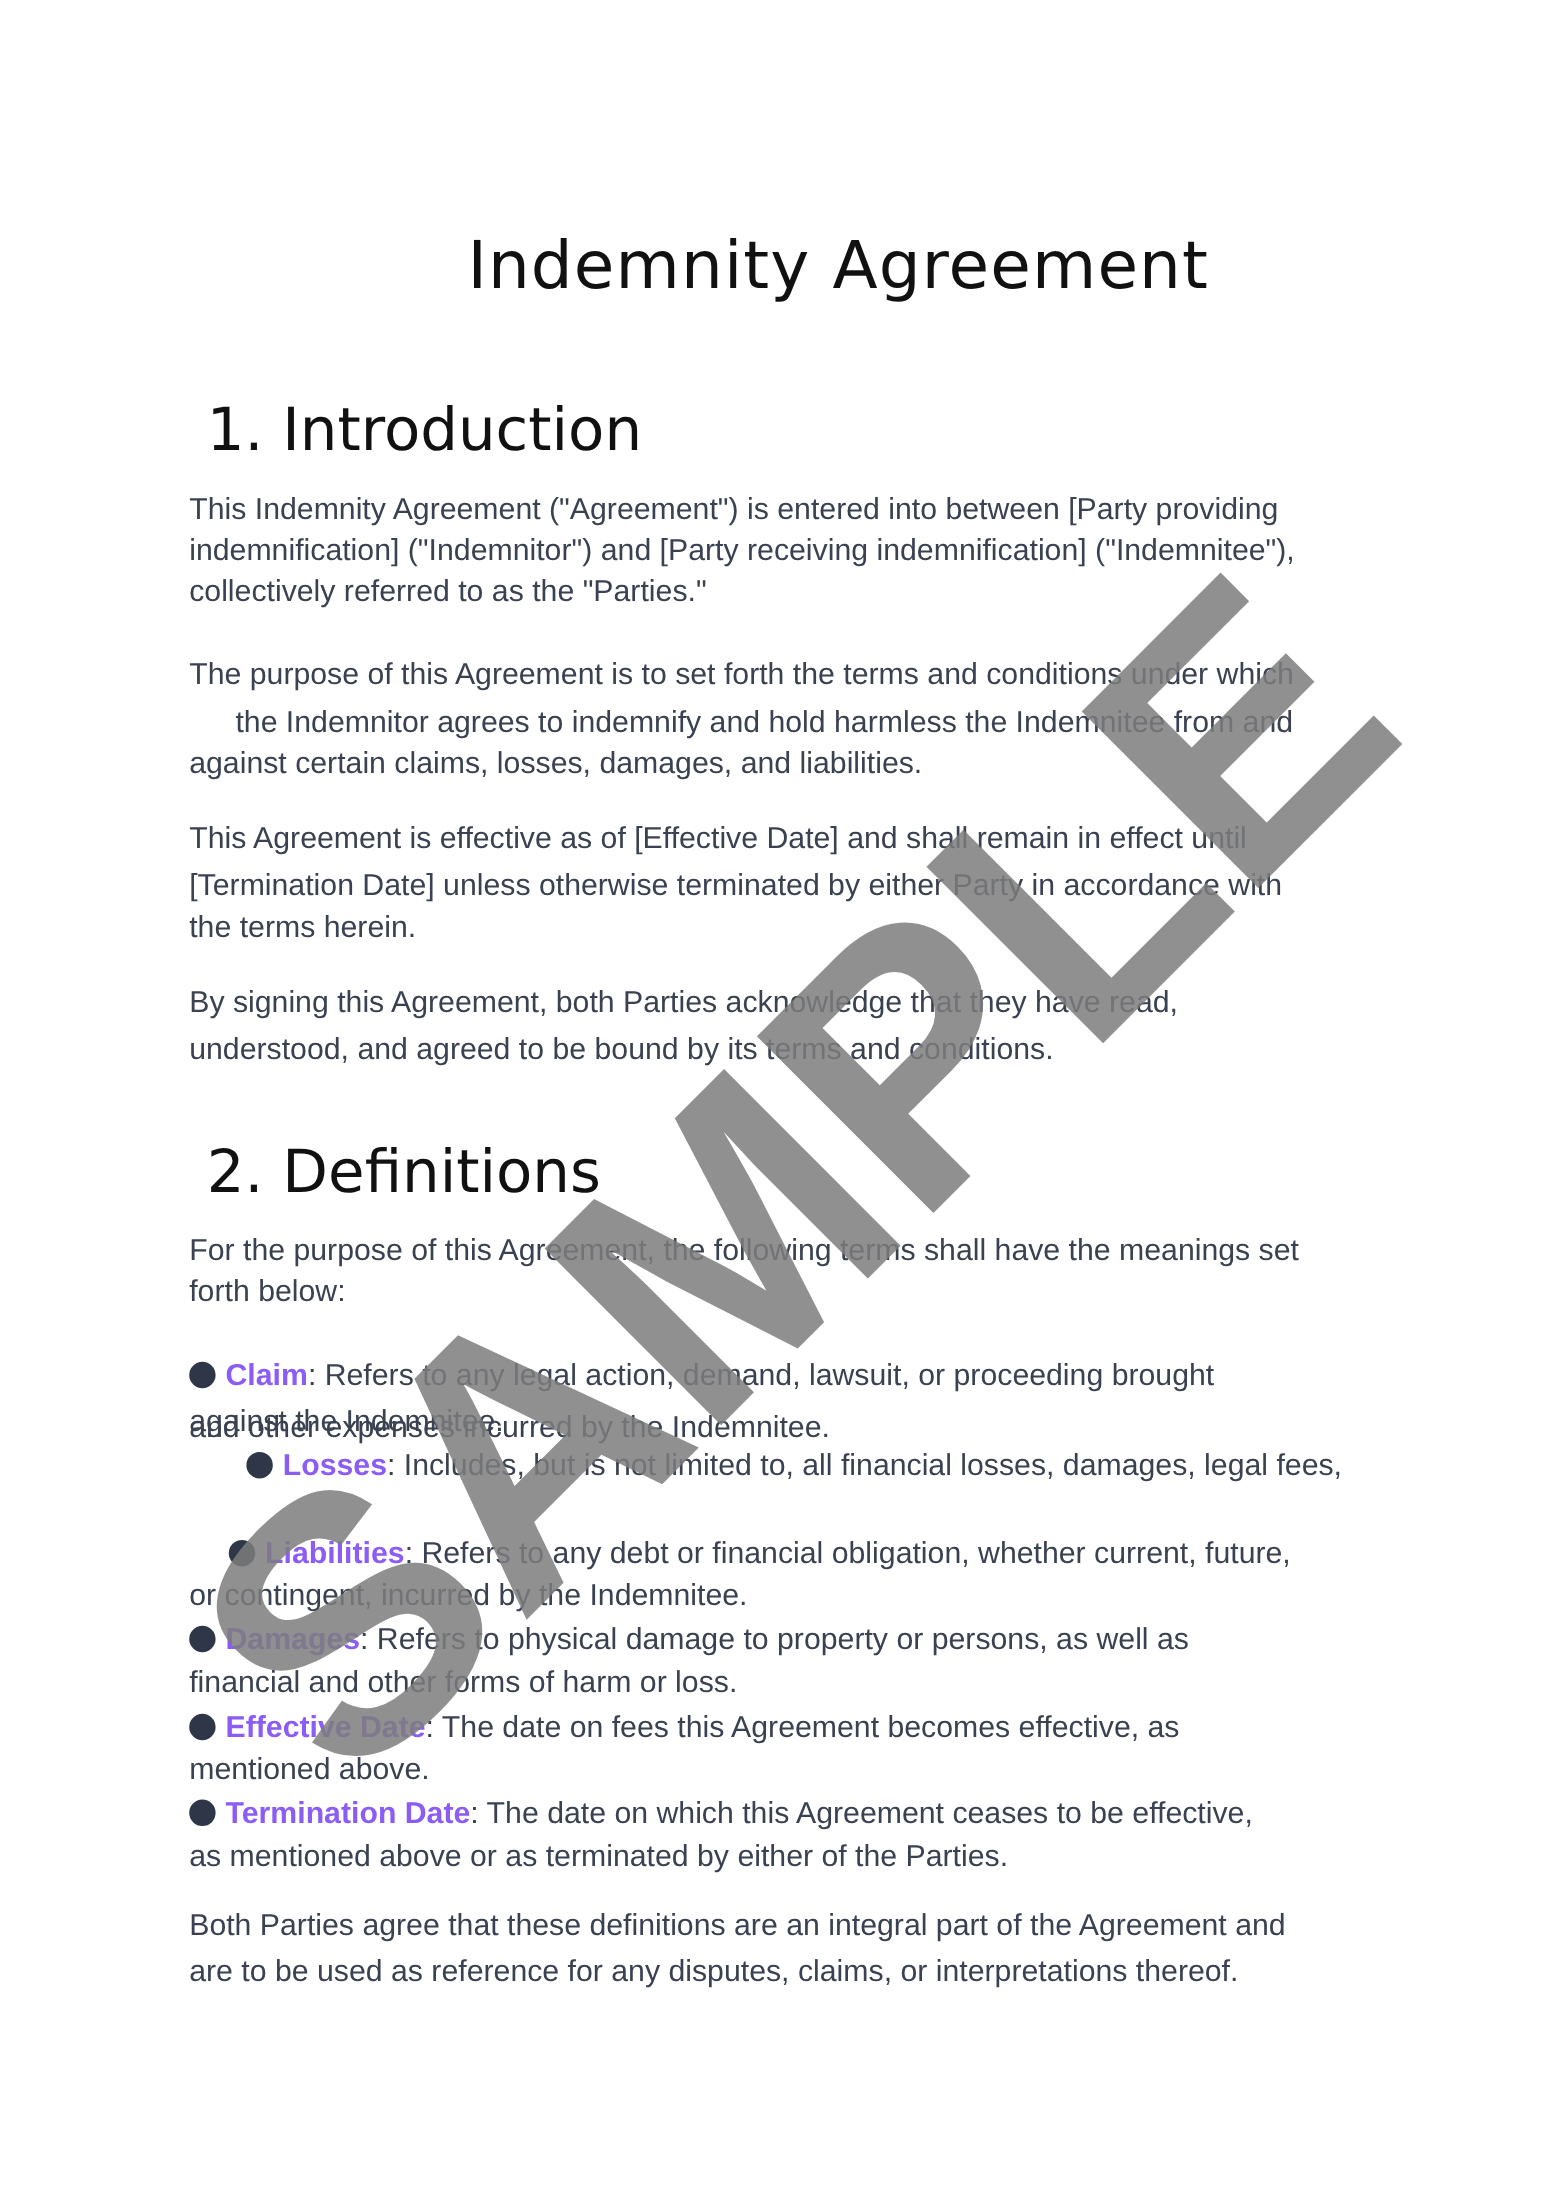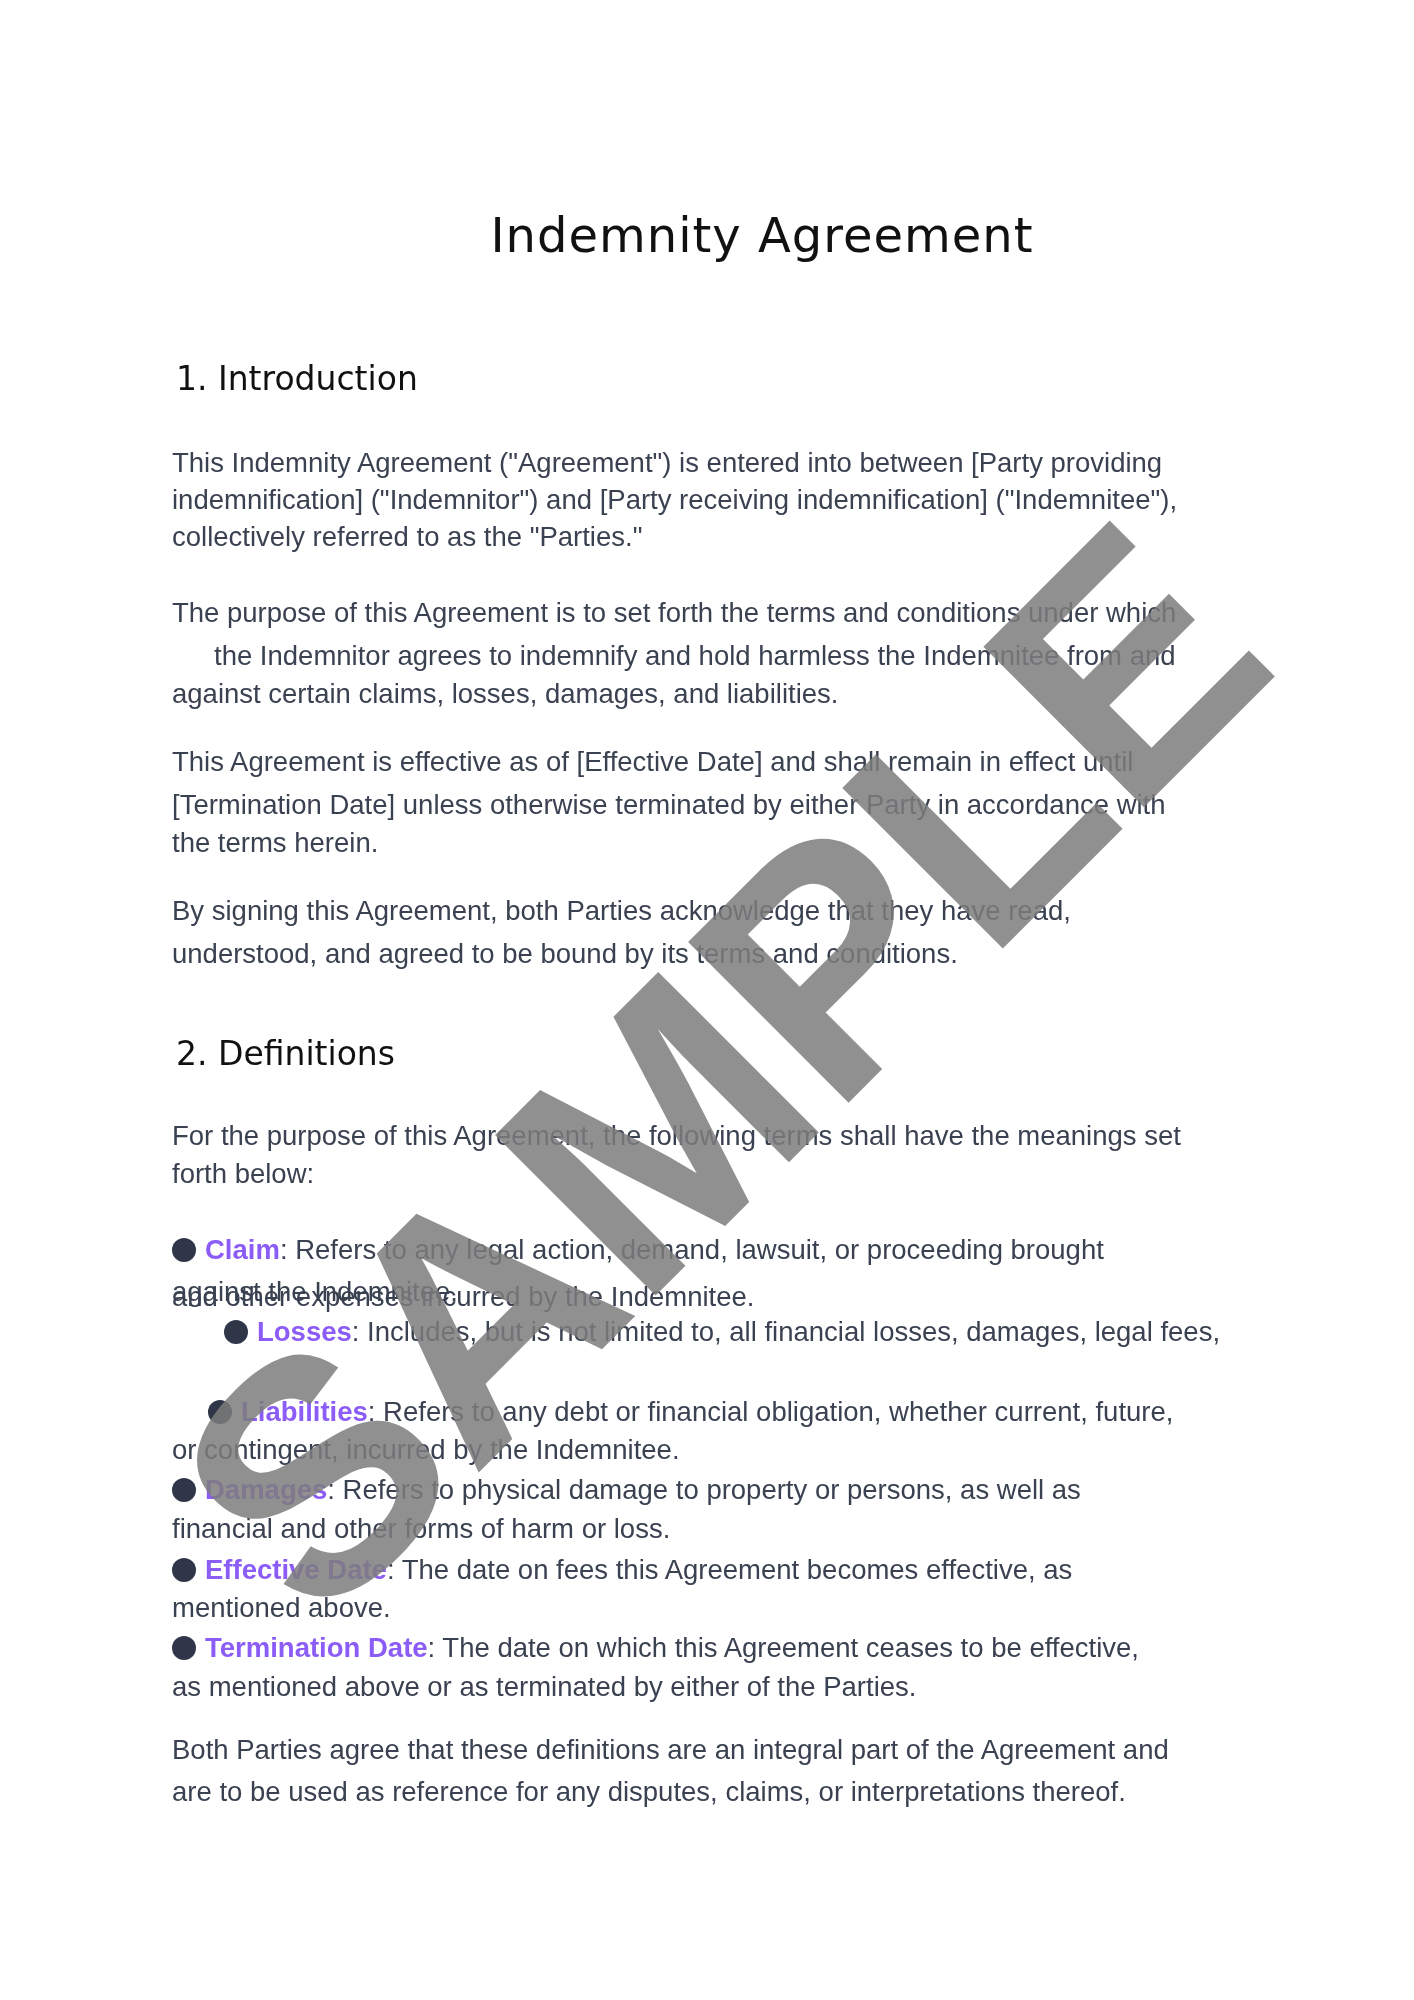--- a/index.html
+++ b/index.html
@@ -1,25 +1,25 @@
 <!DOCTYPE html>
 <html><head>
 <meta charset="utf-8">
 <style>
   html, body { margin: 0; padding: 0; background: #ffffff; }
   body { width: 1414px; height: 2000px; position: relative; overflow: hidden; }
   .page { position: absolute; left: 0; top: 0; width: 1414px; height: 2000px; background: #fff; }
   .title {
     position: absolute; left: 0; width: 1414px; top: 207px; text-align: center;
-    font-family: "DejaVu Sans", sans-serif; font-weight: normal; font-size: 48px;
+    font-family: "DejaVu Sans", sans-serif; font-weight: normal; font-size: 60px;
     color: #111; letter-spacing: 1px; padding-left: 110px; box-sizing: border-box; margin: 0;
   }
   .h2 {
     position: absolute; left: 172px; font-family: "DejaVu Sans", sans-serif;
-    font-size: 33px; font-weight: normal; color: #111; margin: 4px; line-height: 50px;
+    font-size: 54px; font-weight: normal; color: #111; margin: 16px; line-height: 50px;
   }
   .line {
     position: absolute; left: 172px; font-family: "Liberation Sans", sans-serif;
     font-size: 27.5px; color: #3a4150; white-space: nowrap; line-height: 34px; margin: 0;
   }
   .line b { color: #8b5cf6; }
   .bullet {
     display: inline-block; width: 24px; height: 24px; border-radius: 50%;
     background: #2e3648; vertical-align: -3px; margin-right: 9px;
   }

